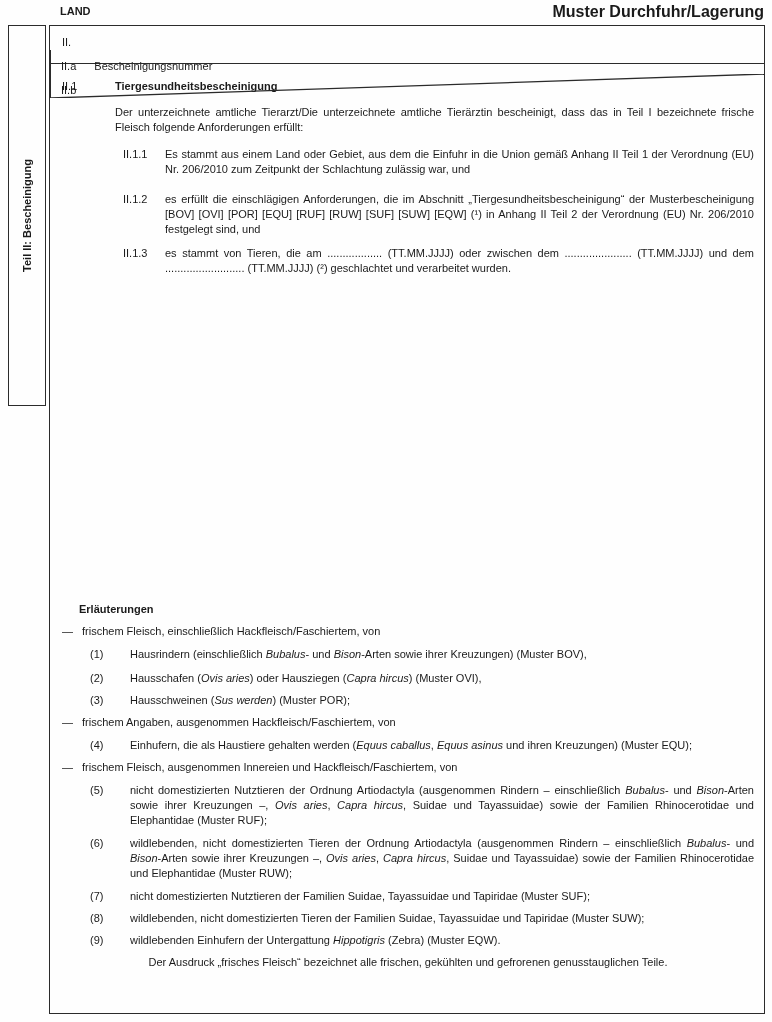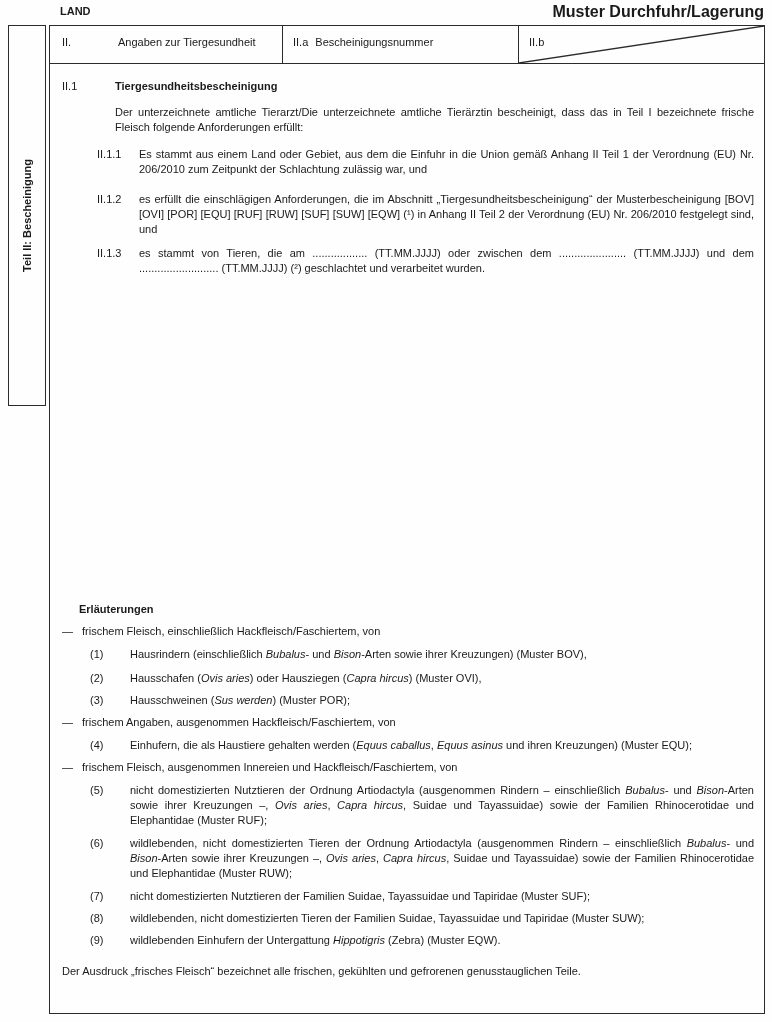--- a/index.html
+++ b/index.html
@@ -37,63 +37,62 @@
 
   
   .main-box {
     position: absolute; left: 49px; top: 25px;
     width: 716px; height: 989px;
     border: 1.5px solid #2b2b2b;
     background: #fefefe;
   }
 
   
-  .hdr-row { display: flex; height: 38px; border-bottom: 1.5px solid #2b2b2b; }
+  .hdr-row { display: flex; height: 38px; border-bottom: 1.5px solid #2b2b2b; flex-direction: column; }
   .hdr-cell { padding: 9px 4px 0 10px; }
   .hdr-c1 { width: 232px; display: flex; padding-left: 12px; }
   .hdr-c1 .hdr-num { width: 56px; }
   .hdr-c2 { width: 236px; border-left: 1.5px solid #2b2b2b; display: flex; }
-  .hdr-c2 .hdr-num { margin-right: 7px; }
+  .hdr-c2 .hdr-num { margin-right: 18px; }
   .hdr-c3 { flex: 1; border-left: 1.5px solid #2b2b2b; position: relative; }
   .hdr-c3 .diag { position: absolute; inset: 0; width: 100%; height: 100%; }
 
   
   .content { padding: 0 10px 0 12px; }
   .row-ii1 { display: grid; grid-template-columns: 53px 1fr; margin-top: 15px; }
   .cert-intro { margin-left: 53px; margin-top: 11px; }
-  .subitem { display: grid; grid-template-columns: 42px 1fr; margin-left: 35px; }
+  .subitem { display: grid; grid-template-columns: 42px 1fr; margin-left: 61px; }
   .subitem.m1 { margin-top: 12px; }
   .subitem.m2 { margin-top: 15px; }
   .subitem.m3 { margin-top: 9px; }
 
   .spacer { height: 326px; }
 
   .erl-title { font-weight: bold; padding-left: 17px; }
   .erl-intro { margin-top: 11px; }
   .dash-row { display: grid; grid-template-columns: 20px 1fr; margin-top: 7px; }
   .num-row  { display: grid; grid-template-columns: 40px 1fr; margin-left: 28px; }
   .mt7 { margin-top: 7px; } .mt8 { margin-top: 8px; } .mt9 { margin-top: 9px; }
-  .erl-footer { margin-top: 16px; }
+  .erl-footer { margin-top: 7px; text-align: center; }
 </style>
 </head>
 <body>
 
 <div class="page-header-left">LAND</div>
 <div class="page-header-right">Muster Durchfuhr/Lagerung</div>
 
 <div class="sidebar-box">
   <span class="sidebar-label">Teil II: Bescheinigung</span>
 </div>
 
 <div class="main-box">
 
   <div class="hdr-row">
     <div class="hdr-cell hdr-c1">
       <span class="hdr-num">II.</span>
-      <span>Angaben zur Tiergesundheit</span>
     </div>
     <div class="hdr-cell hdr-c2">
       <span class="hdr-num">II.a</span>
       <span>Bescheinigungsnummer</span>
     </div>
     <div class="hdr-cell hdr-c3">
       <span>II.b</span>
       <svg class="diag" viewBox="0 0 100 100" preserveAspectRatio="none" aria-hidden="true">
         <line x1="0" y1="100" x2="100" y2="0" stroke="#2b2b2b" stroke-width="1.3" vector-effect="non-scaling-stroke"></line>
       </svg>

